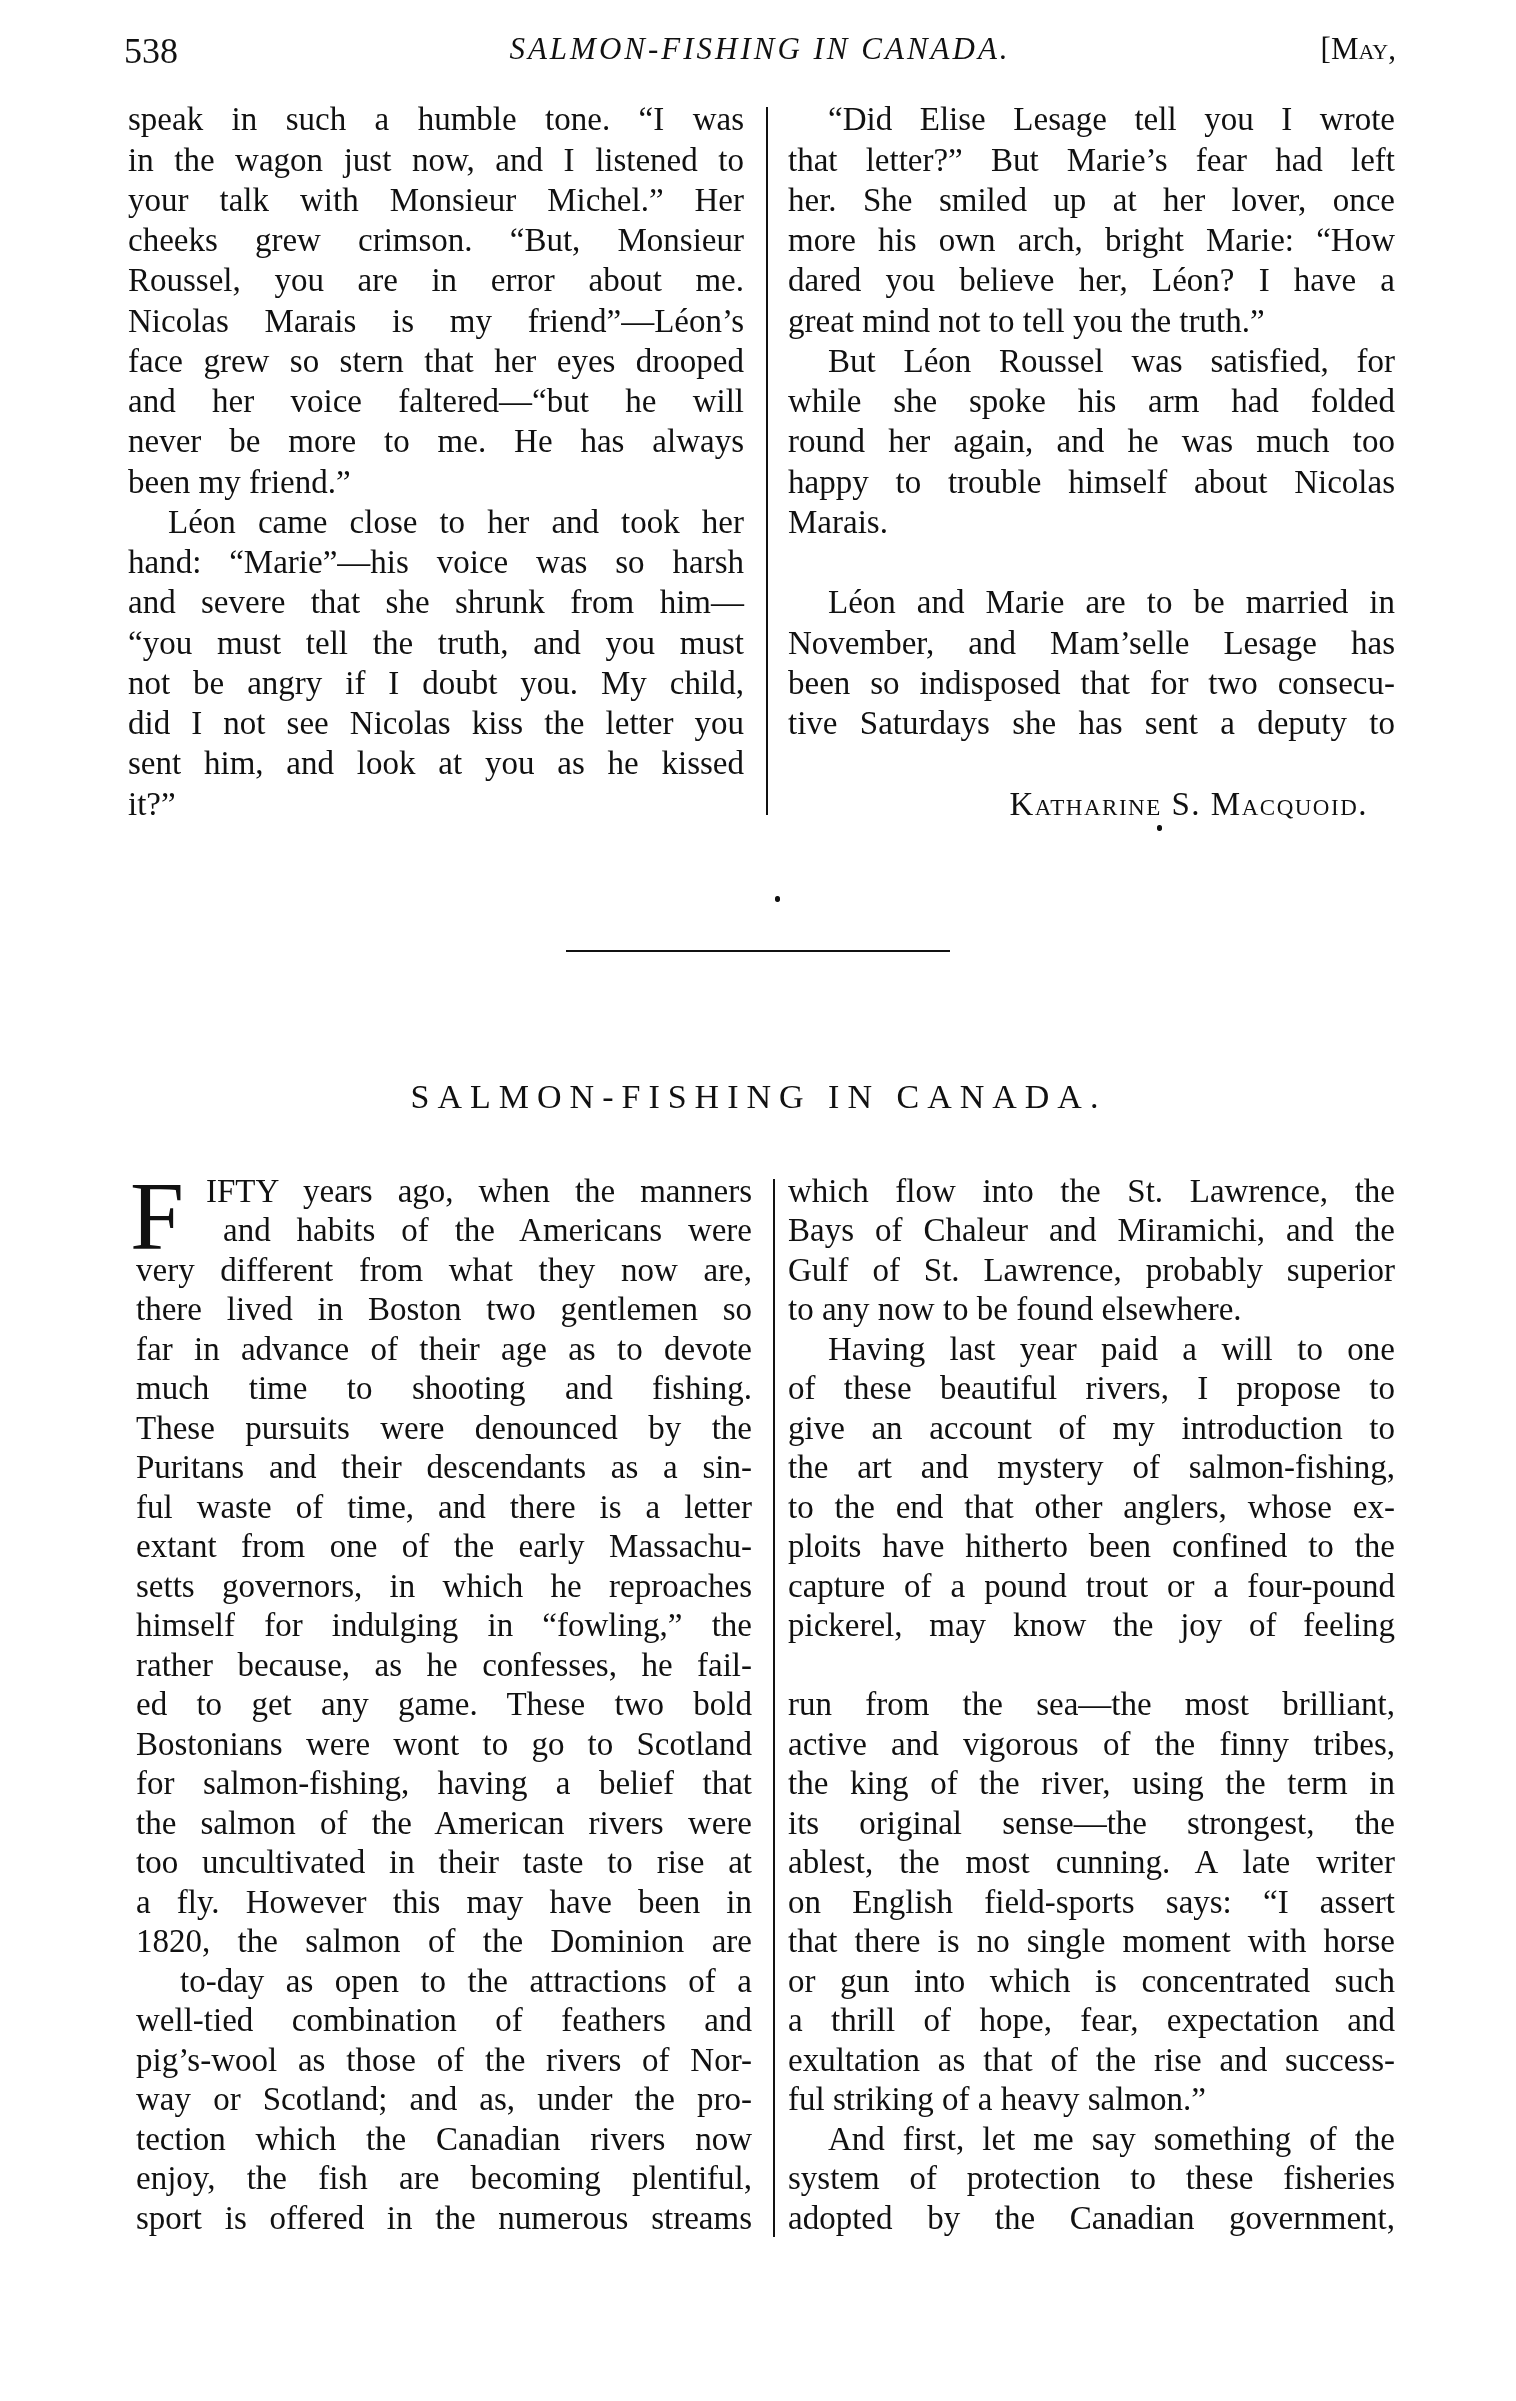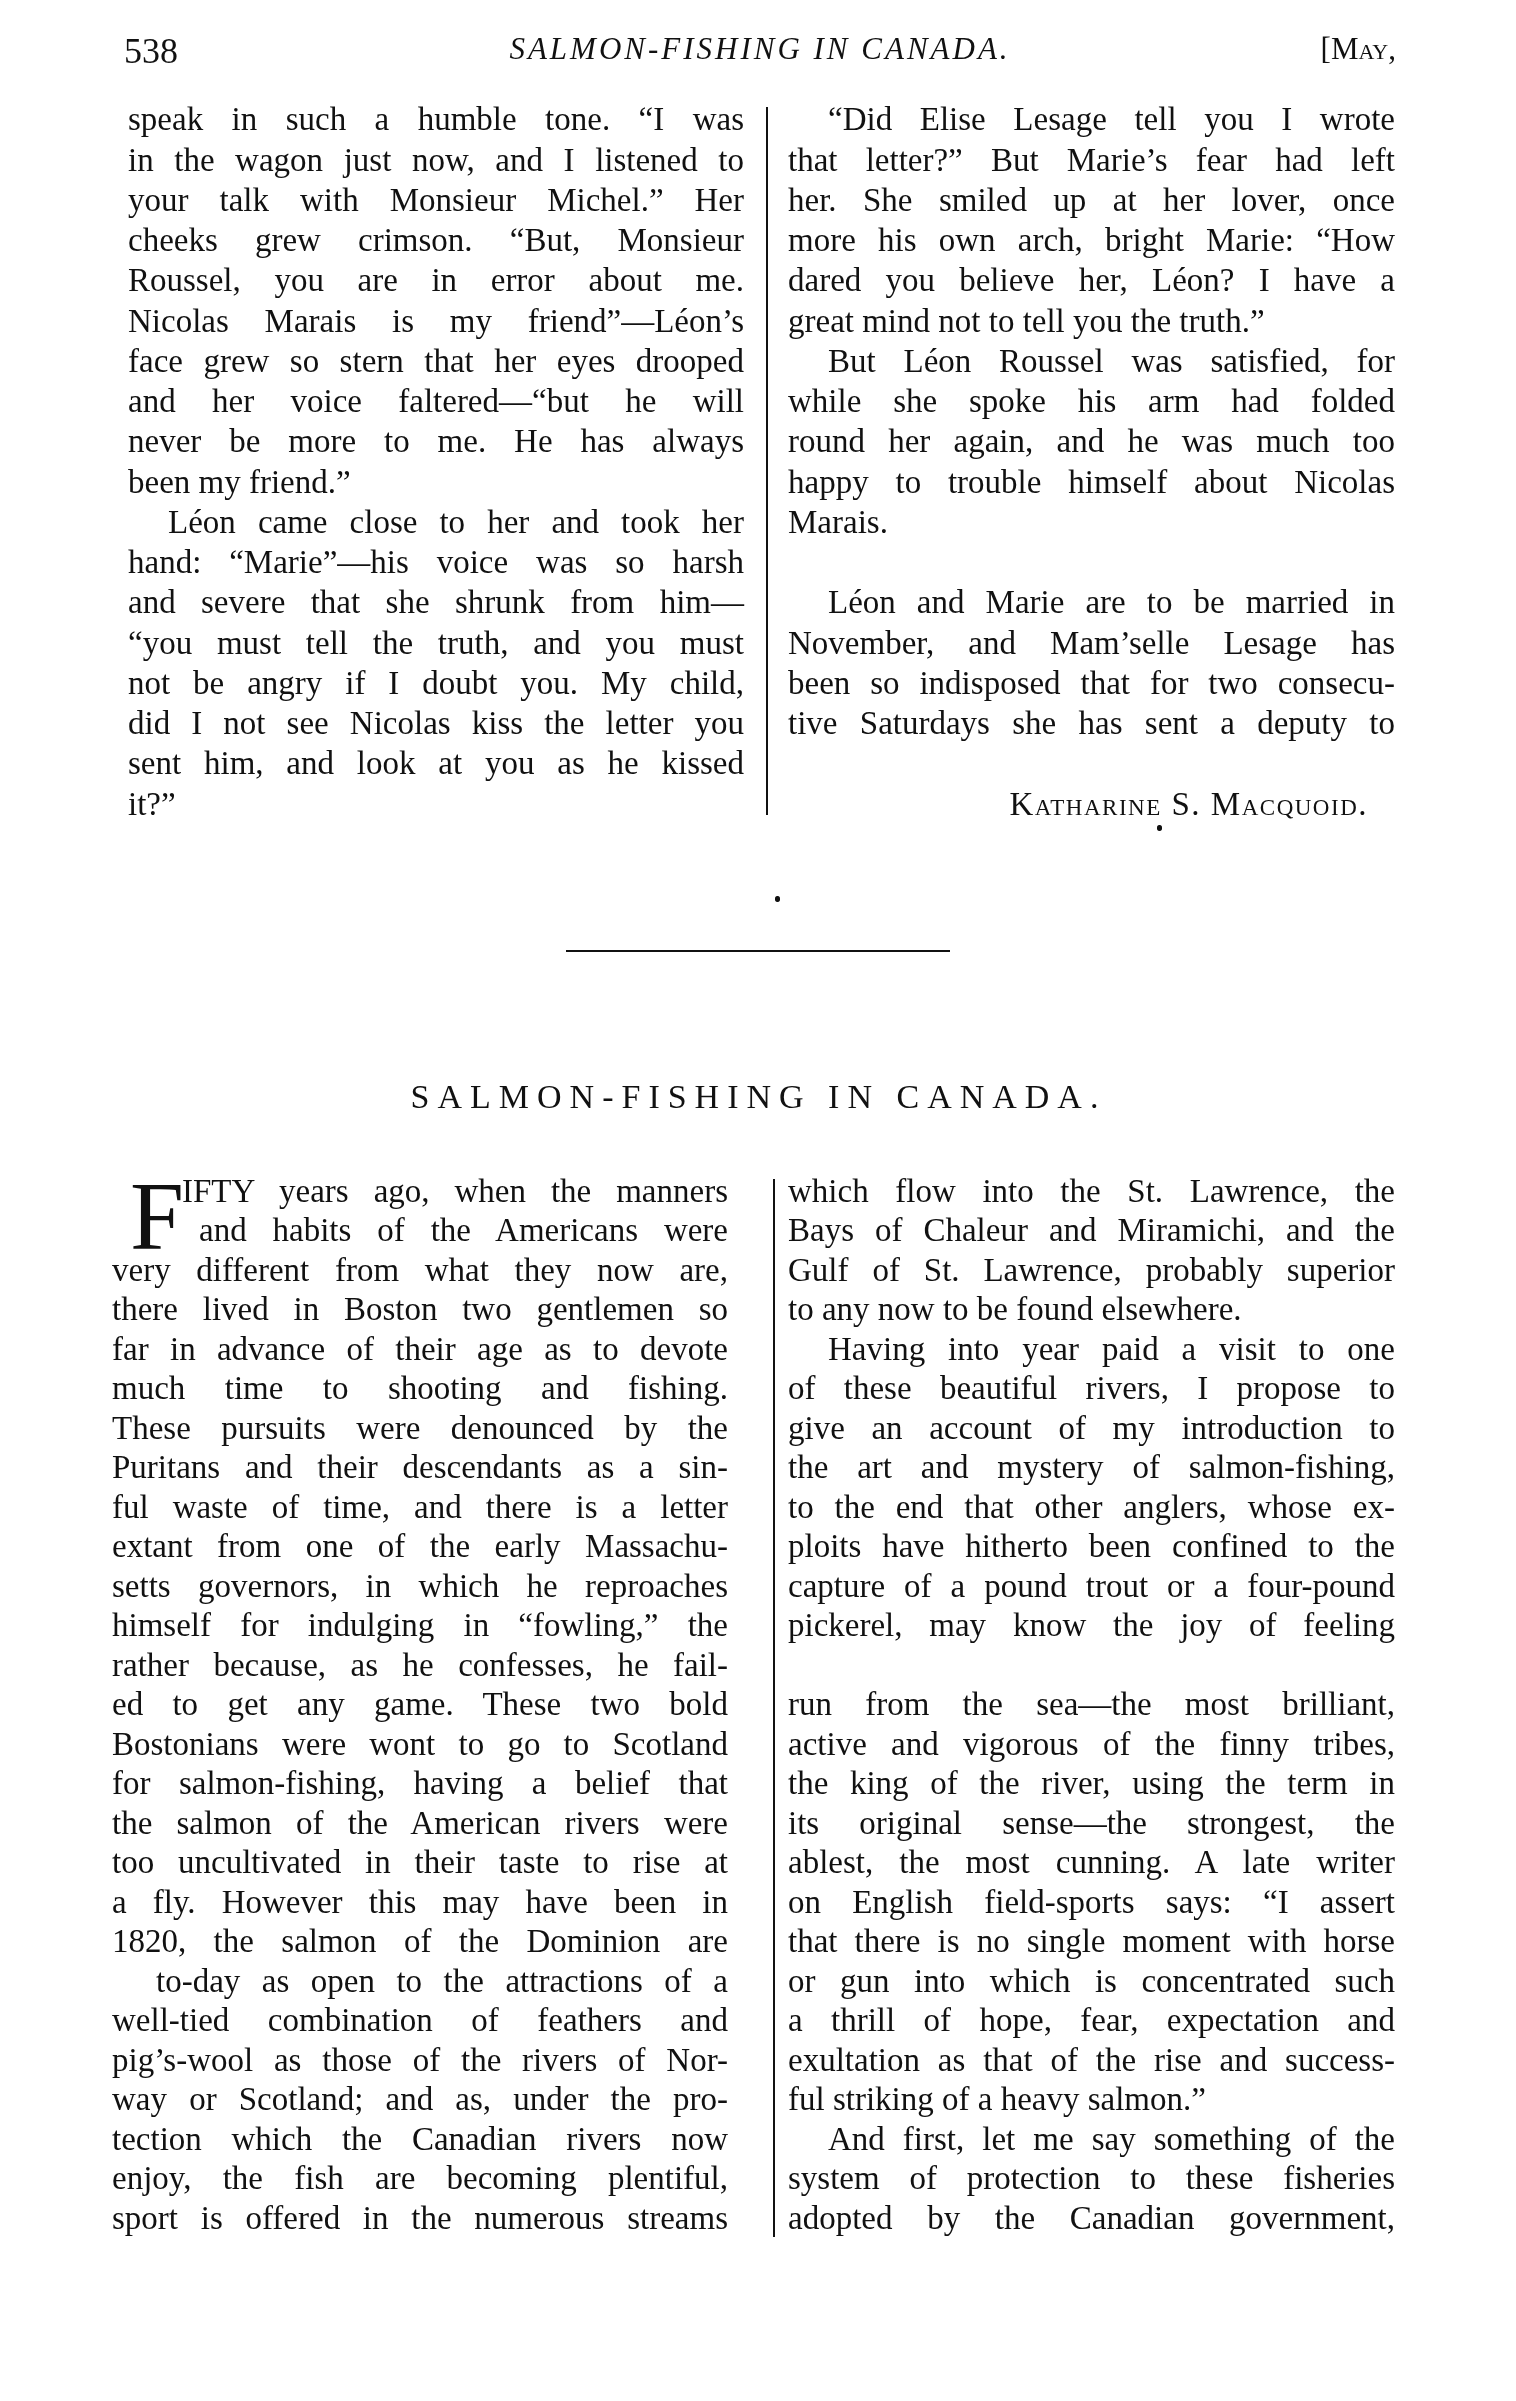--- a/index.html
+++ b/index.html
@@ -84,21 +84,21 @@
 
   <div class="speck" style="left:1157px; top:825px;"></div>
   <div class="speck" style="left:775px; top:896px;"></div>
 
   <div class="hrule" style="left:566px; top:950px; width:384px;"></div>
 
   <div class="section-title">SALMON-FISHING IN CANADA.</div>
 
   <div class="drop-cap" style="left:130px; top:1168px;">F</div>
 
-  <div class="col" id="article-left" style="left:112px; width:616px; top:0; height:2385px;">
+  <div class="col" id="article-left" style="left:136px; width:616px; top:0; height:2385px;">
       <div class="line cap-first" style="top: 1171px;">IFTY years ago, when the manners</div>
       <div class="line hang" style="top: 1210px;">and habits of the Americans were</div>
       <div class="line" style="top: 1250px;">very different from what they now are,</div>
       <div class="line" style="top: 1289px;">there lived in Boston two gentlemen so</div>
       <div class="line" style="top: 1329px;">far in advance of their age as to devote</div>
       <div class="line" style="top: 1368px;">much time to shooting and fishing.</div>
       <div class="line" style="top: 1408px;">These pursuits were denounced by the</div>
       <div class="line" style="top: 1447px;">Puritans and their descendants as a sin-</div>
       <div class="line" style="top: 1487px;">ful waste of time, and there is a letter</div>
       <div class="line" style="top: 1526px;">extant from one of the early Massachu-</div>
@@ -119,21 +119,21 @@
       <div class="line" style="top: 2119px;">tection which the Canadian rivers now</div>
       <div class="line" style="top: 2158px;">enjoy, the fish are becoming plentiful,</div>
       <div class="line" style="top: 2198px;">sport is offered in the numerous streams</div>
     </div>
   <div class="vrule" style="left:773px; top:1179px; height:1058px;"></div>
   <div class="col" id="article-right" style="left:788px; width:607px; top:0; height:2385px;">
       <div class="line" style="top: 1171px;">which flow into the St. Lawrence, the</div>
       <div class="line" style="top: 1210px;">Bays of Chaleur and Miramichi, and the</div>
       <div class="line" style="top: 1250px;">Gulf of St. Lawrence, probably superior</div>
       <div class="line last" style="top: 1289px;">to any now to be found elsewhere.</div>
-      <div class="line indent" style="top: 1329px;">Having into year paid a visit to one</div>
+      <div class="line indent" style="top: 1329px;">Having last year paid a will to one</div>
       <div class="line" style="top: 1368px;">of these beautiful rivers, I propose to</div>
       <div class="line" style="top: 1408px;">give an account of my introduction to</div>
       <div class="line" style="top: 1447px;">the art and mystery of salmon-fishing,</div>
       <div class="line" style="top: 1487px;">to the end that other anglers, whose ex-</div>
       <div class="line" style="top: 1526px;">ploits have hitherto been confined to the</div>
       <div class="line" style="top: 1566px;">capture of a pound trout or a four-pound</div>
       <div class="line" style="top: 1605px;">pickerel, may know the joy of feeling</div>
       <div class="line" style="top: 1684px;">run from the sea—the most brilliant,</div>
       <div class="line" style="top: 1724px;">active and vigorous of the finny tribes,</div>
       <div class="line" style="top: 1763px;">the king of the river, using the term in</div>

